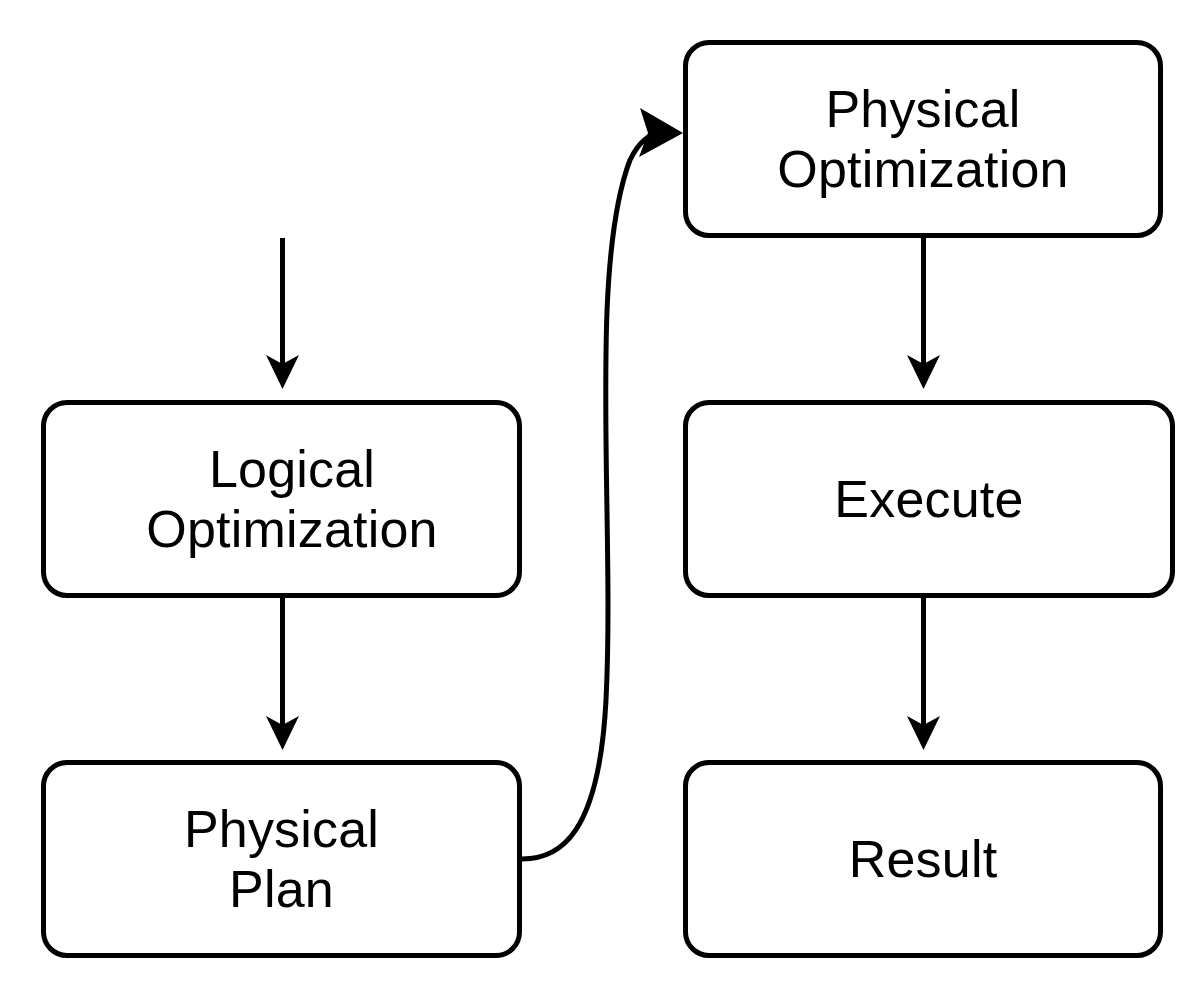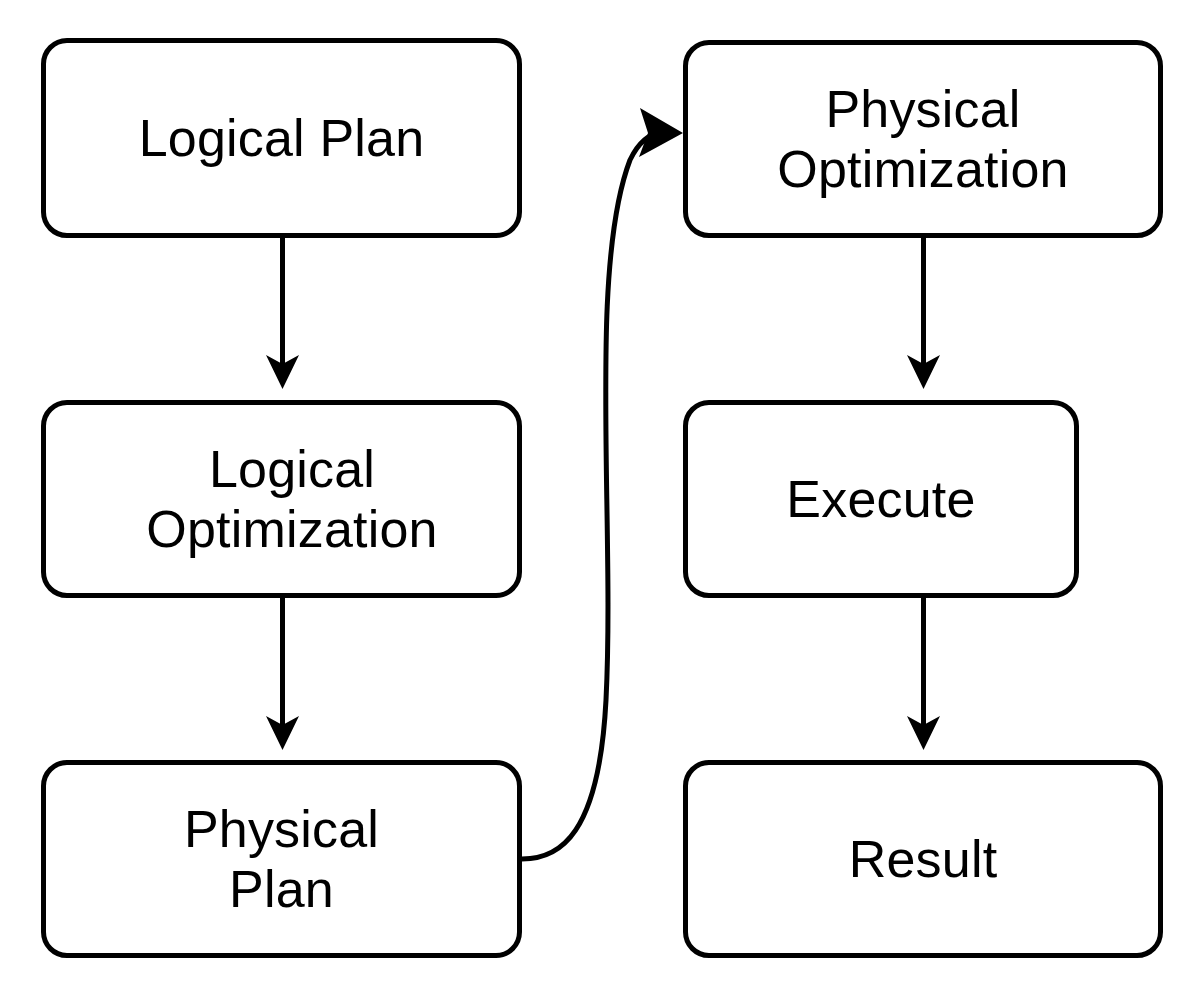--- a/index.html
+++ b/index.html
@@ -79,40 +79,37 @@
       <line x1="923.5" y1="238" x2="923.5" y2="383" stroke="#000000" stroke-width="5"></line>
       <path d="M 907,355 L 923.5,389 L 940,355 L 923.5,364 Z" fill="#000000"></path>
     </g>
 
     <g>
       <line x1="923.5" y1="598" x2="923.5" y2="745" stroke="#000000" stroke-width="5"></line>
       <path d="M 907,716 L 923.5,750 L 940,716 L 923.5,725 Z" fill="#000000"></path>
     </g>
   </svg>
 
-  <div class="node" style="left:41px; top:38px; width:481px; height:200px;">
-    <span class="label">Logical Plan</span>
-  </div>
 
   <div class="node" style="left:41px; top:400px; width:481px; height:198px;padding-left:21px;">
     <span class="label">Logical
 Optimization</span>
   </div>
 
   <div class="node" style="left:41px; top:760px; width:481px; height:198px;">
     <span class="label">Physical
 Plan</span>
   </div>
 
   <div class="node" style="left:683px; top:40px; width:480px; height:198px;">
     <span class="label">Physical
 Optimization</span>
   </div>
 
-  <div class="node" style="left:683px; top:400px; width:396px; height:198px;">
+  <div class="node" style="left:683px; top:400px; width:492px; height:198px;">
     <span class="label">Execute</span>
   </div>
 
   <div class="node" style="left:683px; top:760px; width:480px; height:198px;">
     <span class="label">Result</span>
   </div>
 
 </div>
 
 </body></html>

